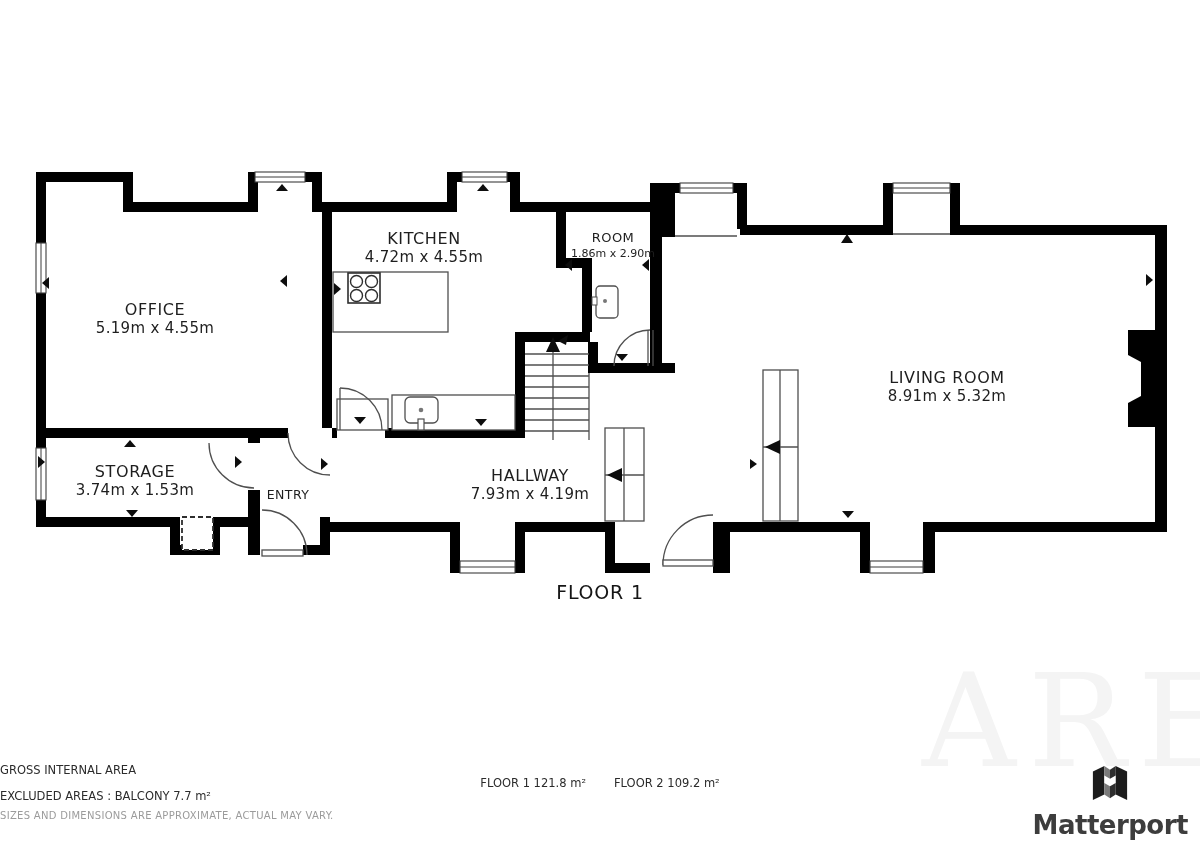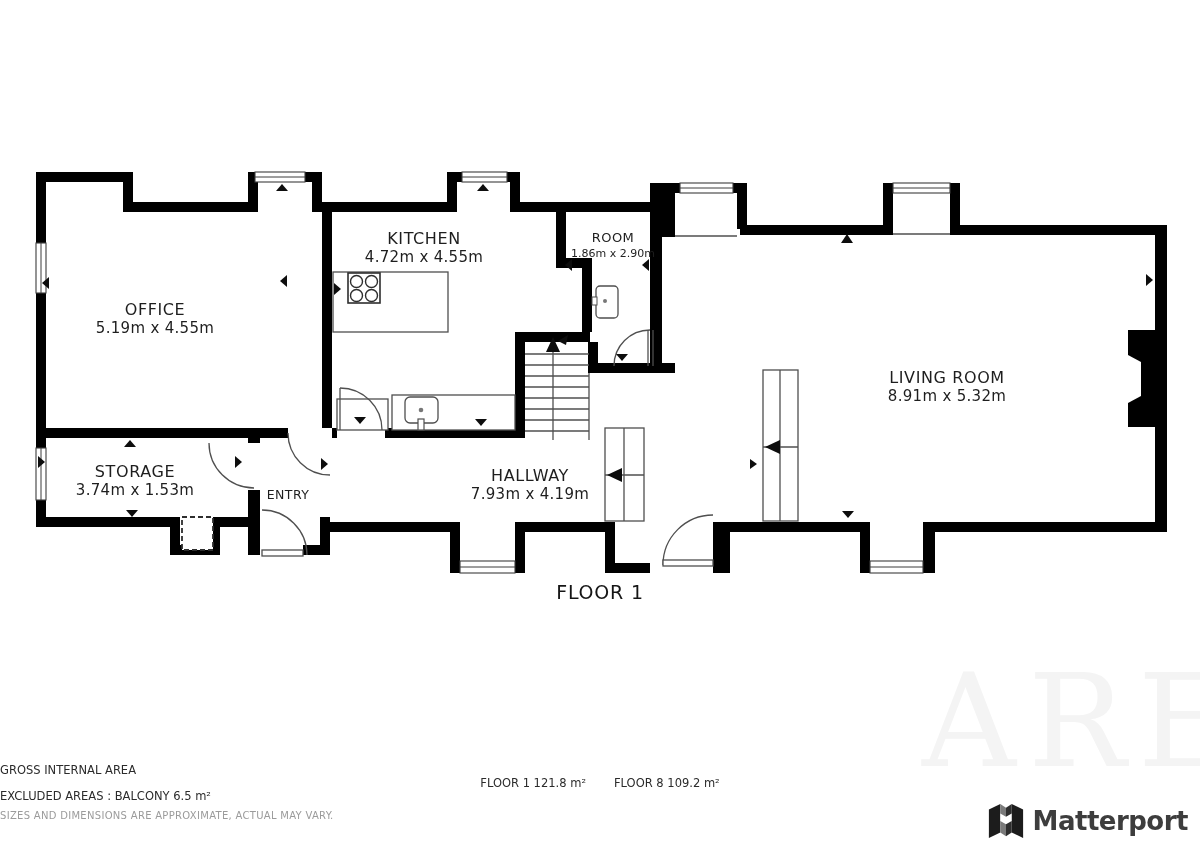--- a/index.html
+++ b/index.html
@@ -34,21 +34,21 @@
     text-align:left;color:#2b2b2b;
     font-size:11.5px;line-height:13.2px;
   }
   #footer .line2{display:flex;justify-content:center;gap:28px;}
   #footer .disclaimer{
     margin-top:5px;font-size:10px;letter-spacing:0.3px;color:#9b9b9b;
   }
   
   #logo{
     position:absolute;right:12px;bottom:8px;
-    display:flex;align-items:center;gap:8px;
+    display:flex;align-items:center;gap:8px;flex-direction:column;
   }
   #logo .logo-text{
     font-size:26px;font-weight:700;color:#3d3d3d;letter-spacing:-0.5px;
   }
 </style>
 </head>
 <body>
 
 <div id="watermark">ARE</div>
 
@@ -284,23 +284,23 @@
     <text class="room-name" x="947" y="383">LIVING ROOM</text>
     <text class="room-dims" x="947" y="401">8.91m x 5.32m</text>
     <text class="floor-label" x="600" y="599">FLOOR 1</text>
   </g>
 </svg>
 
 <div id="footer">
   <div>GROSS INTERNAL AREA</div>
   <div class="line2">
     <span>FLOOR 1 121.8 m²</span>
-    <span>FLOOR 8 109.2 m²</span>
+    <span>FLOOR 2 109.2 m²</span>
   </div>
-  <div>EXCLUDED AREAS :  BALCONY 6.5 m²</div>
+  <div>EXCLUDED AREAS :  BALCONY 7.7 m²</div>
   <div class="disclaimer">SIZES AND DIMENSIONS ARE APPROXIMATE, ACTUAL MAY VARY.</div>
 </div>
 
 <div id="logo">
   <svg width="38" height="38" viewBox="0 0 40 40">
     <polygon points="2,8 14,2 14,32 2,38" fill="#1c1c1c"></polygon>
     <polygon points="14,2 20,6 20,36 14,32" fill="#7a7a7a"></polygon>
     <polygon points="20,6 26,2 26,32 20,36" fill="#2e2e2e"></polygon>
     <polygon points="26,2 38,8 38,38 26,32" fill="#1c1c1c"></polygon>
     <polygon points="14,12 20,15.5 26,12 26,20 20,23.5 14,20" fill="#ffffff"></polygon>

